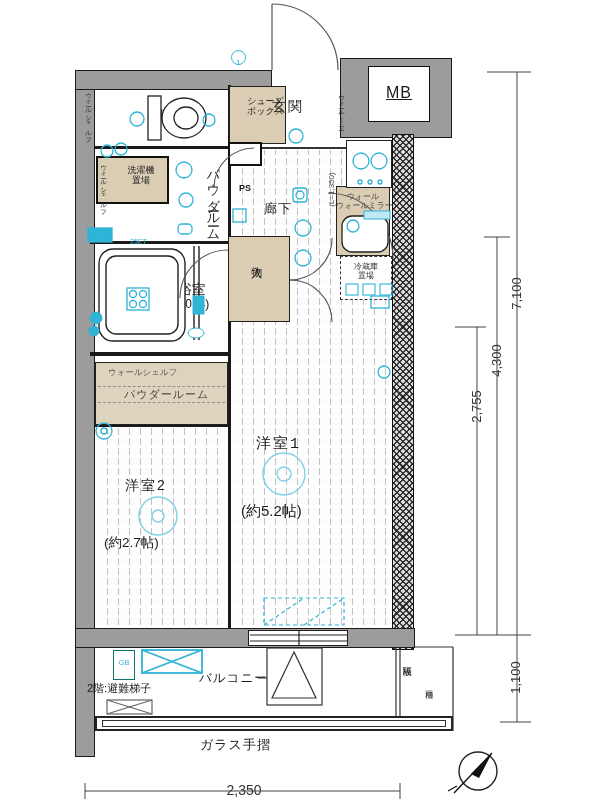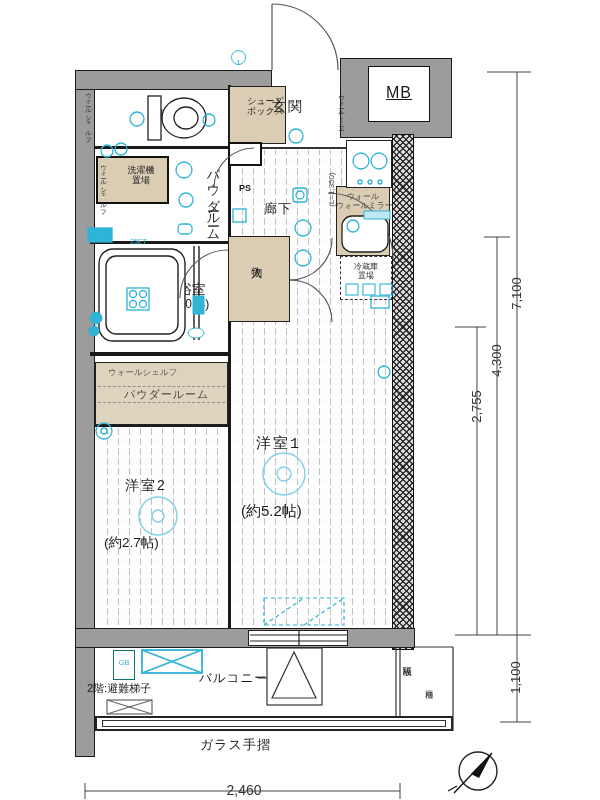--- a/index.html
+++ b/index.html
@@ -116,21 +116,21 @@
   <div class="lbl" style="left:200px;top:738px;font-size:13px;letter-spacing:1px;text-align:right;">ガラス手摺</div>
 
   <div style="position:absolute;left:231px;top:50px;width:13px;height:13px;border:1px solid #2fb3d6;border-radius:50%;text-align:center;">
     <span class="cyan" style="font-size:8px;line-height:12px;">1</span>
   </div>
 
   <div class="lbl rot dim" style="left:494px;top:286px;width:46px;">7,100</div>
   <div class="lbl rot dim" style="left:474px;top:353px;width:46px;">4,300</div>
   <div class="lbl rot dim" style="left:454px;top:399px;width:46px;">2,755</div>
   <div class="lbl rot dim" style="left:493px;top:670px;width:46px;">1,100</div>
-  <div class="lbl dim" style="left:216px;top:782px;width:56px;text-align:center;background:#fff;font-size:14px;">2,460</div>
+  <div class="lbl dim" style="left:216px;top:782px;width:56px;text-align:center;background:#fff;font-size:14px;">2,350</div>
 
   <svg width="600" height="800" viewBox="0 0 600 800">
 
     <g stroke="#555" fill="none" stroke-width="1.2">
       <path d="M272,4 A66,66 0 0 1 338,70"></path>
         <line x1="272" y1="4" x2="272" y2="70"></line>
     </g>
 
     <g stroke="#222" fill="#fff" stroke-width="1.3">
       <rect x="148" y="96" width="13" height="44"></rect>

